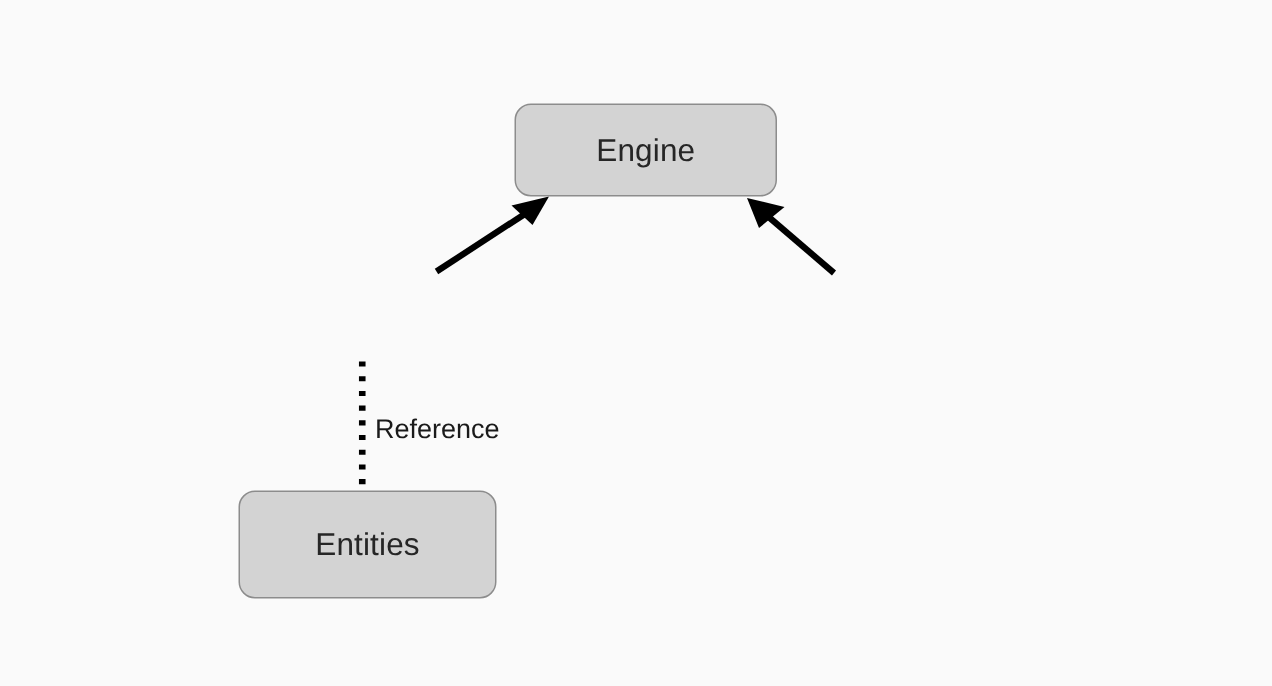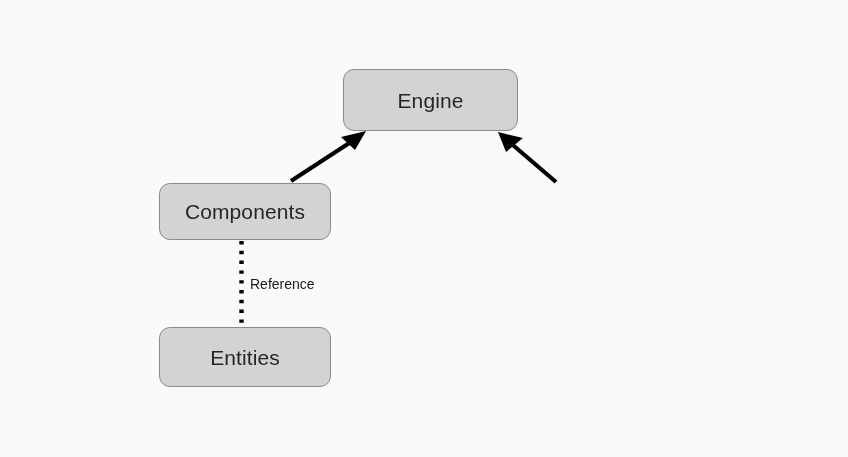--- a/index.html
+++ b/index.html
@@ -59,25 +59,25 @@
   #node-systems {
     left: 518px;
     top: 183px;
     width: 173px;
     height: 57px;
   }
   #node-entities {
     left: 159px;
     top: 327px;
     width: 172px;
-    height: 60px;
+    height: 72px;
   }
   .edge-label {
     position: absolute;
-    font-size: 14px;
+    font-size: 18px;
     color: #1a1a1a;
     font-family: "Liberation Sans", sans-serif;
     white-space: nowrap;
     line-height: 1;
   }
   #edge-label-reference {
     left: 250px;
     top: 277px;
   }
 </style>
@@ -100,23 +100,20 @@
 
     <g>
       <line x1="241.5" y1="241" x2="241.5" y2="325" stroke="#000000" stroke-width="4.4" stroke-dasharray="3.4 6.4" stroke-linecap="butt"></line>
     </g>
   </svg>
 
   <div class="node" id="node-engine">
     <span class="node-label">Engine</span>
   </div>
 
-  <div class="node" id="node-components">
-    <span class="node-label">Components</span>
-  </div>
 
 
   <div class="node" id="node-entities">
     <span class="node-label">Entities</span>
   </div>
 
   <div class="edge-label" id="edge-label-reference">Reference</div>
 
 </div>
 

